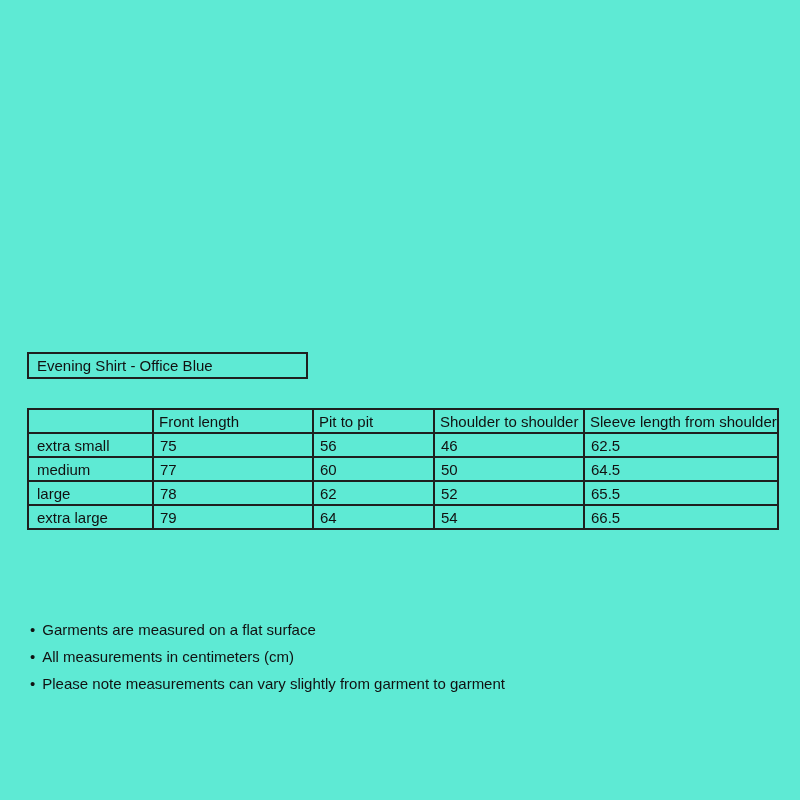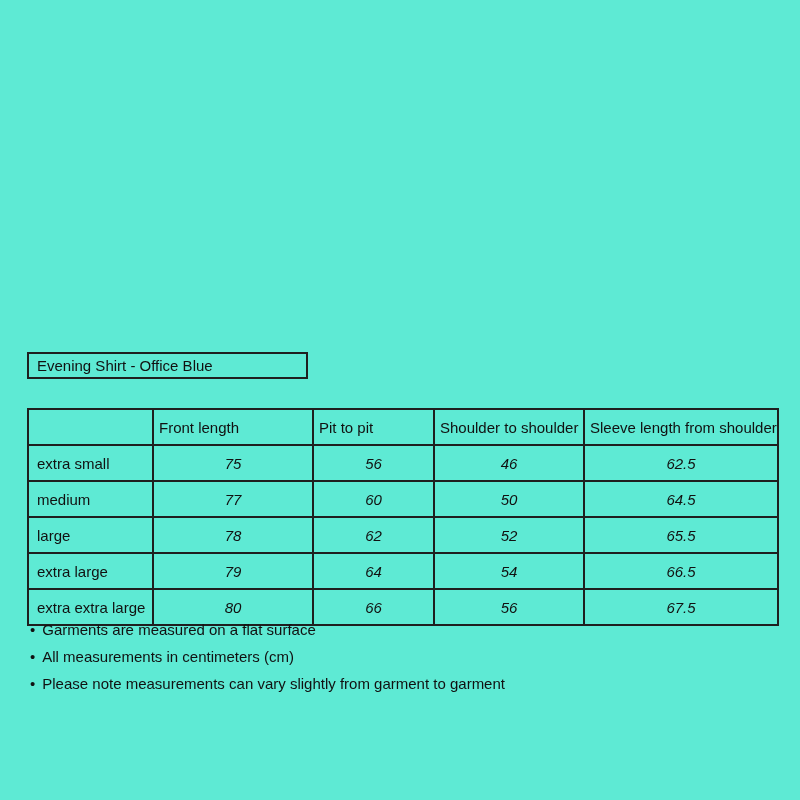--- a/index.html
+++ b/index.html
@@ -39,40 +39,39 @@
     left: 27px;
     top: 408px;
     width: 750px;
     table-layout: fixed;
     border-collapse: collapse;
     font-size: 15px;
   }
   .size-table th,
   .size-table td {
     border: 2px solid #1f1f1f;
-    height: 36px;
+    height: 24px;
     padding: 0 6px;
     font-weight: normal;
     white-space: nowrap;
     overflow: hidden;
     box-sizing: border-box;
   }
   .size-table th {
     text-align: left;
     padding-left: 5px;
     padding-right: 2px;
   }
   .size-table td.size {
     text-align: left;
     padding-left: 8px;
     border-radius: 10px;
   }
   .size-table td.num {
-    text-align: center;
-    font-style: italic;
+    text-align: left;
   }
   ul.notes {
     position: absolute;
     left: 30px;
     top: 621px;
     margin: 0;
     padding: 0;
     list-style: none;
     font-size: 15px;
   }
@@ -132,27 +131,20 @@
         <td class="num">52</td>
         <td class="num">65.5</td>
       </tr>
       <tr>
         <td class="size">extra large</td>
         <td class="num">79</td>
         <td class="num">64</td>
         <td class="num">54</td>
         <td class="num">66.5</td>
       </tr>
-      <tr>
-        <td class="size">extra extra large</td>
-        <td class="num">80</td>
-        <td class="num">66</td>
-        <td class="num">56</td>
-        <td class="num">67.5</td>
-      </tr>
     </tbody>
   </table>
 
   <ul class="notes">
     <li>
       <span class="bullet">•</span><span>Garments are measured on a flat surface</span>
     </li>
     <li>
       <span class="bullet">•</span><span>All measurements in centimeters (cm)</span>
     </li>

